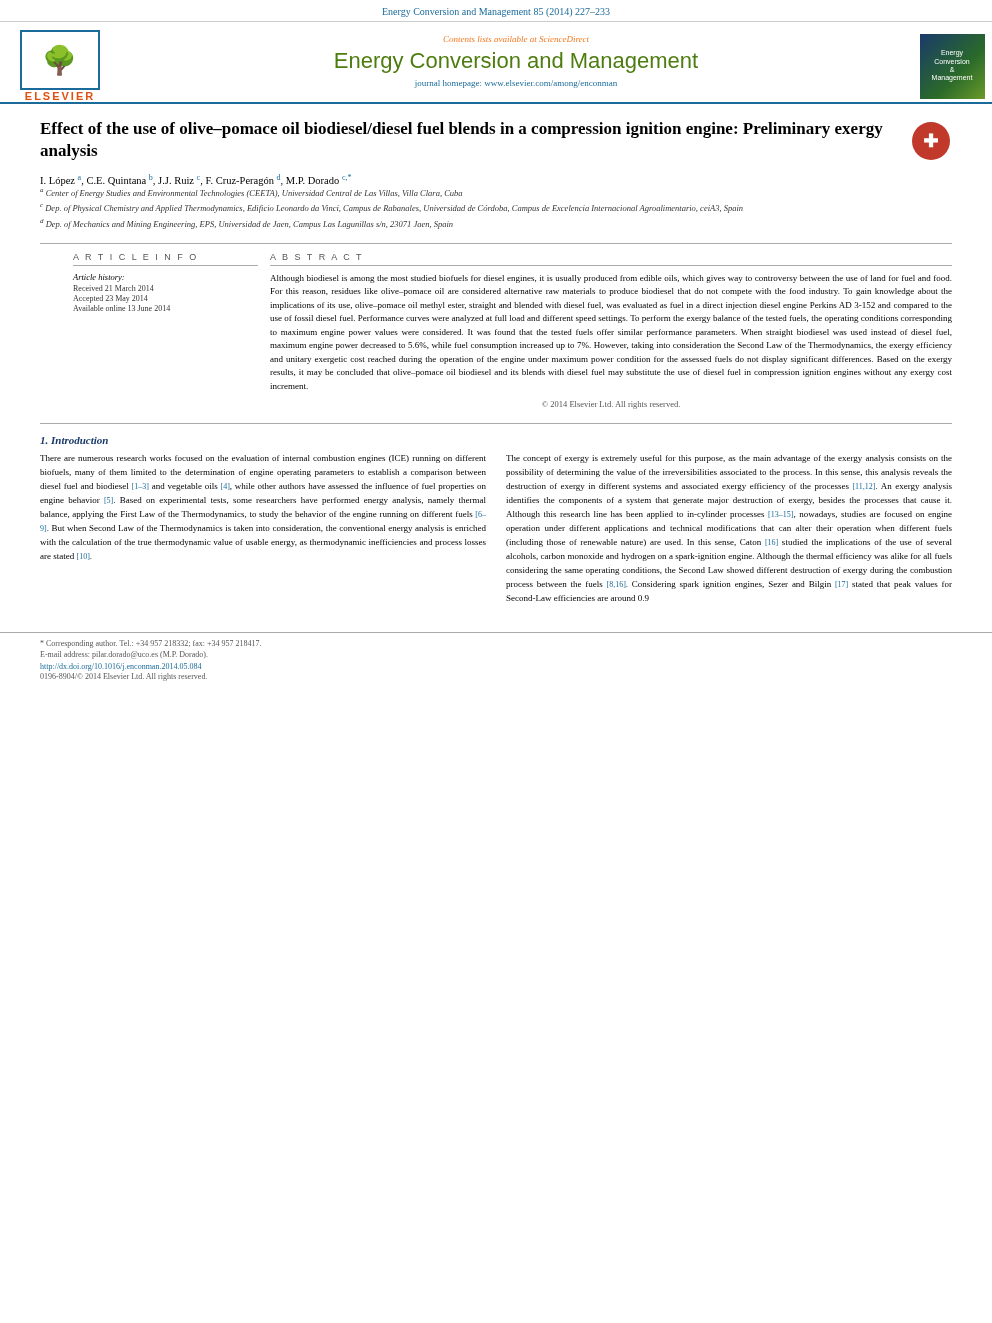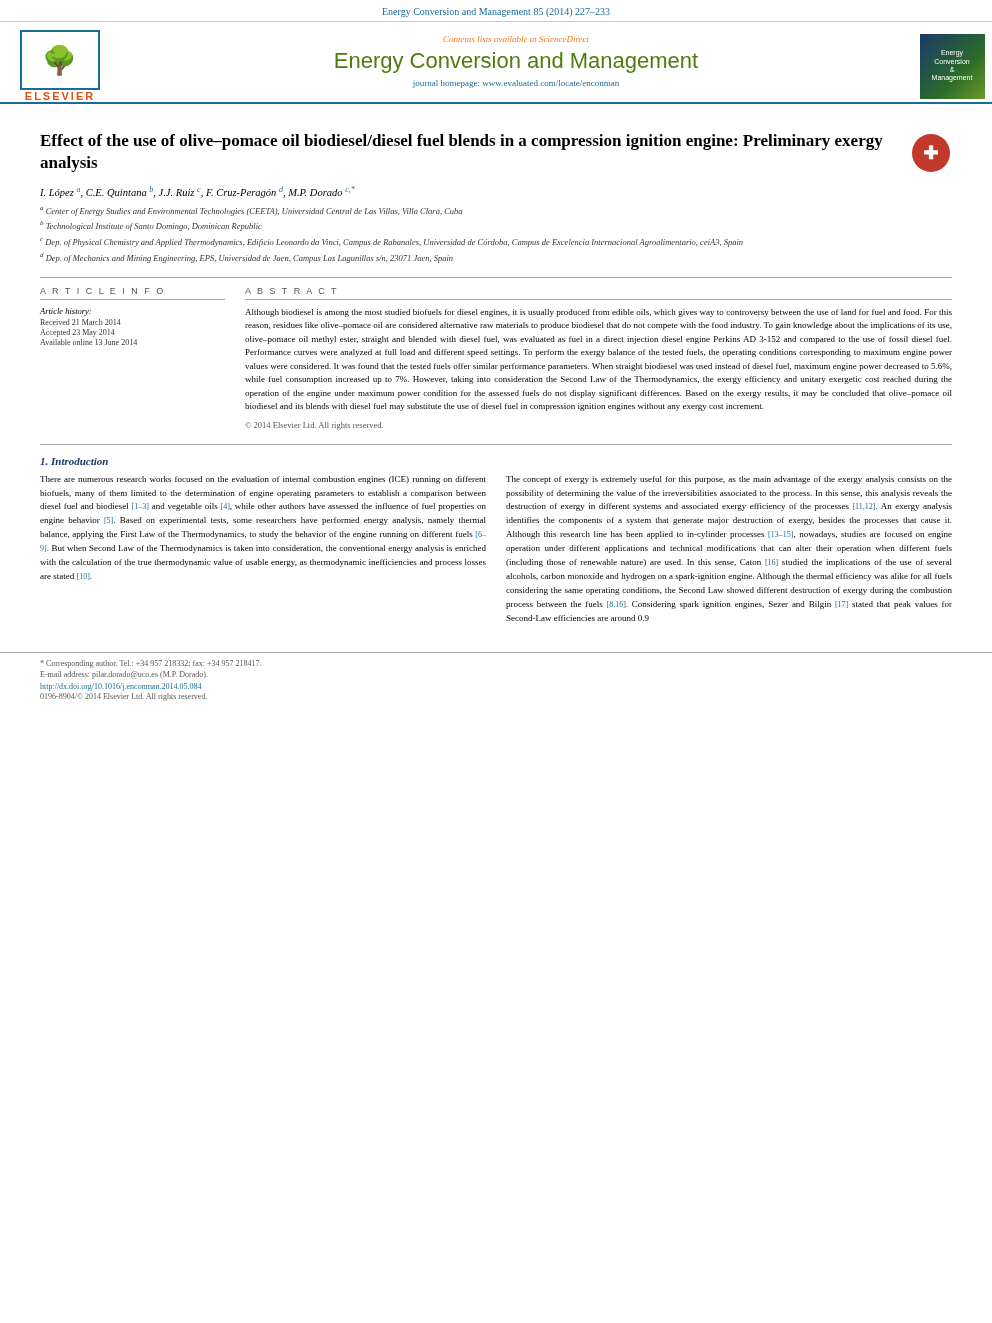--- a/index.html
+++ b/index.html
@@ -108,21 +108,21 @@
       justify-content: center;
       color: white;
       font-size: 6px;
       font-family: Arial, sans-serif;
       text-align: center;
       padding: 4px;
     }
 
     
     .paper-content {
-      padding: 26px 40px 10px;
+      padding: 14px 40px 10px;
     }
 
     
     .paper-title-section {
       display: flex;
       align-items: flex-start;
       margin-bottom: 10px;
     }
     .paper-title {
       flex: 1;
@@ -147,23 +147,22 @@
       align-items: center;
       justify-content: center;
       color: white;
       font-size: 18px;
       font-weight: bold;
     }
 
     
     .authors-line {
       font-size: 10.5px;
-      margin-bottom: 6px;
-      color: #000;
-      font-style: italic;
+      margin-bottom: 0;
+      color: #000;
     }
     .authors-line sup {
       font-size: 8px;
       color: #1a6b9a;
     }
 
     
     .affiliations {
       font-size: 8.5px;
       color: #333;
@@ -181,22 +180,23 @@
     
     .section-divider {
       border: none;
       border-top: 1px solid #aaa;
       margin: 8px 0;
     }
 
     
     .two-col {
       display: flex;
-      gap: 20px;
+      gap: 12px;
       margin-bottom: 14px;
+      margin-left: 33px;
     }
     .article-info-col {
       width: 185px;
       flex-shrink: 0;
     }
     .abstract-col {
       flex: 1;
     }
 
     .col-header {
@@ -241,21 +241,21 @@
     .abstract-text {
       font-size: 9px;
       line-height: 1.5;
       color: #000;
       text-align: justify;
     }
 
     .copyright-line {
       font-size: 8.5px;
       color: #555;
-      text-align: left;
+      text-align: center;
       margin-top: 6px;
     }
 
     
     .body-section {
       border-top: 1px solid #aaa;
       padding-top: 10px;
     }
 
     .body-two-col {
@@ -328,21 +328,21 @@
     </div>
   </div>
   <div class="center-info">
     <div class="sciencedirect-line">
       <span>Contents lists available at</span>
       <span style="color:#f47920; font-style:italic; cursor:pointer;">ScienceDirect</span>
     </div>
     <div class="journal-title-main">Energy Conversion and Management</div>
     <div class="homepage-line">
       <span>journal homepage: </span>
-      <span style="color:#1a6b9a; cursor:pointer;">www.evaluated.com/locate/enconman</span>
+      <span style="color:#1a6b9a; cursor:pointer;">www.elsevier.com/among/enconman</span>
     </div>
   </div>
   <div class="right-logo">
     <div class="ecm-logo-box">
       <span style="font-size:7px; line-height:1.2;">Energy<br>Conversion<br>&amp;<br>Management</span>
     </div>
   </div>
 </div>
 
 <div class="paper-content">
@@ -353,21 +353,20 @@
       <div class="crossmark-circle">✚</div>
     </div>
   </div>
 
   <div class="authors-line">
     <span>I. López <sup>a</sup>, C.E. Quintana <sup>b</sup>, J.J. Ruiz <sup>c</sup>, F. Cruz-Peragón <sup>d</sup>, M.P. Dorado <sup>c,*</sup></span>
   </div>
 
   <div class="affiliations">
     <p><sup>a</sup> Center of Energy Studies and Environmental Technologies (CEETA), Universidad Central de Las Villas, Villa Clara, Cuba</p>
-    <p><sup>b</sup> Technological Institute of Santo Domingo, Dominican Republic</p>
     <p><sup>c</sup> Dep. of Physical Chemistry and Applied Thermodynamics, Edificio Leonardo da Vinci, Campus de Rabanales, Universidad de Córdoba, Campus de Excelencia Internacional Agroalimentario, ceiA3, Spain</p>
     <p><sup>d</sup> Dep. of Mechanics and Mining Engineering, EPS, Universidad de Jaen, Campus Las Lagunillas s/n, 23071 Jaen, Spain</p>
   </div>
 
   <hr class="section-divider">
 
   <div class="two-col">
 
     <div class="article-info-col">
       <div class="col-header">A R T I C L E   I N F O</div>

